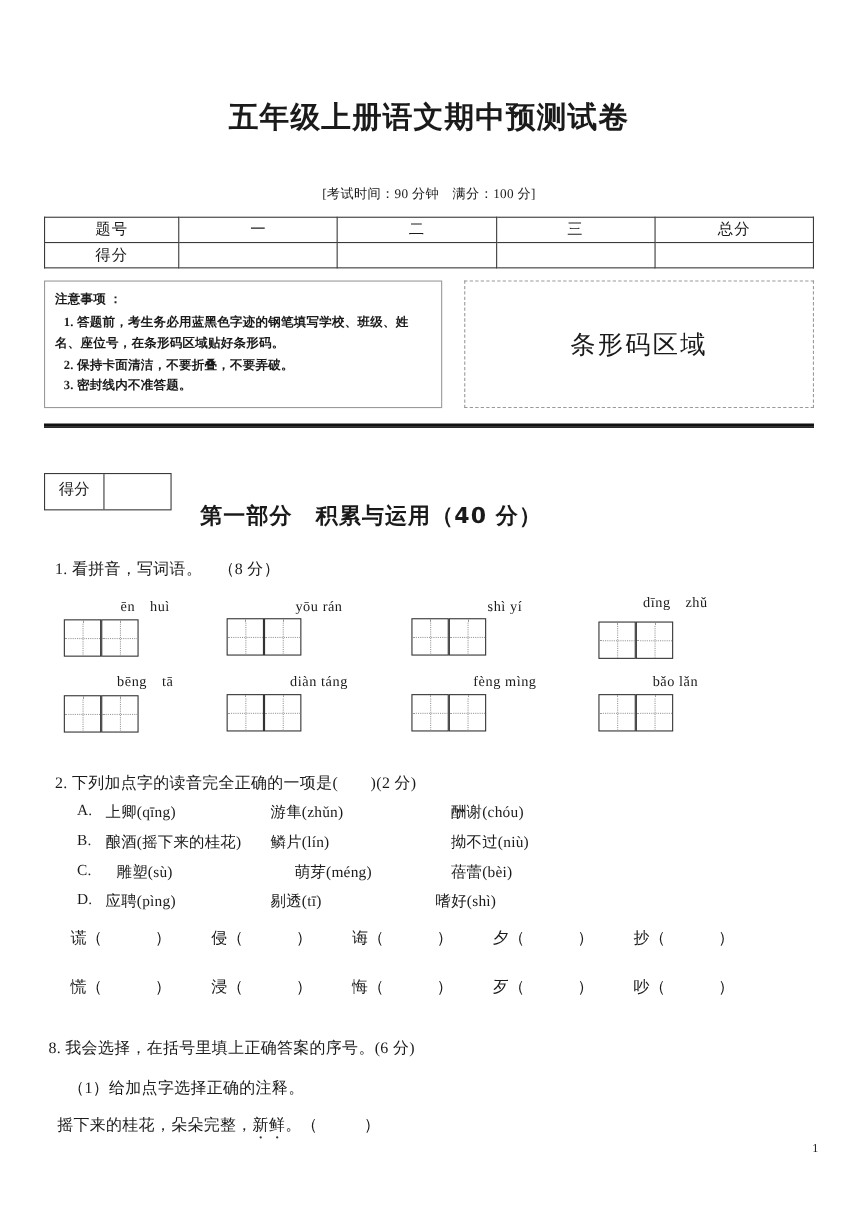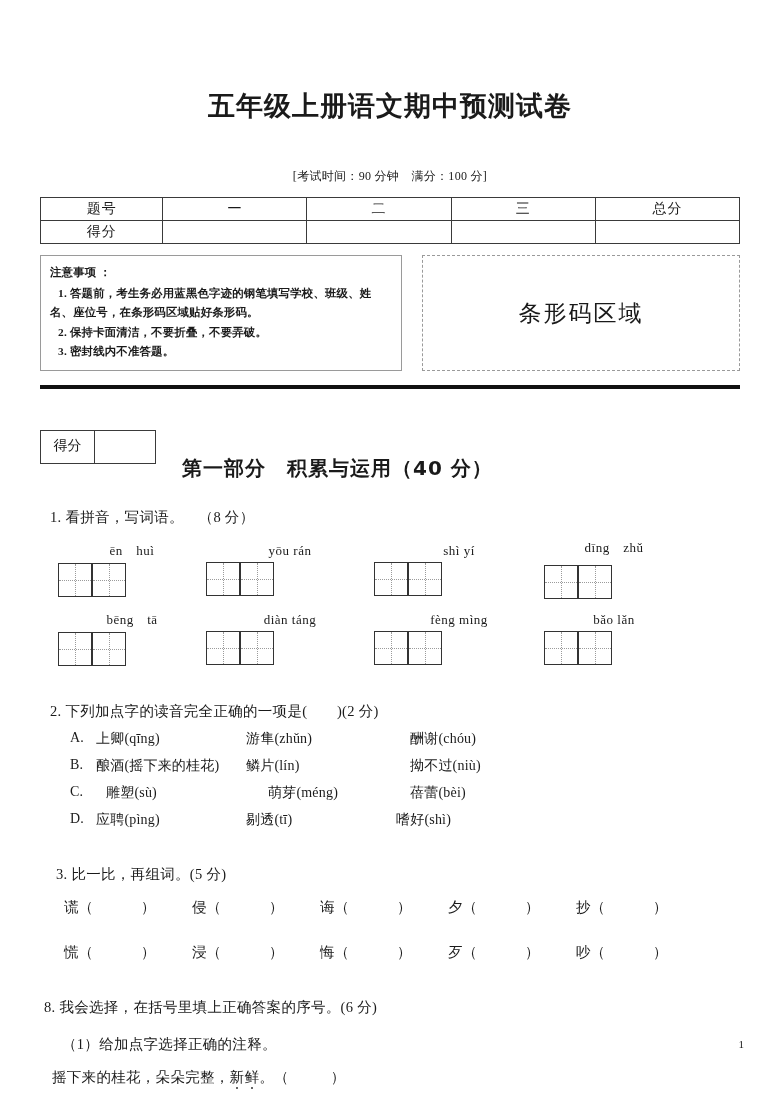--- a/index.html
+++ b/index.html
@@ -340,21 +340,20 @@
       <div class="opt-row">
         <span class="opt-letter">D.</span>
         <span class="opt-item">应聘(pìng)</span>
         <span class="opt-item">剔透(tī)</span>
         <span class="opt-item">嗜好(shì)</span>
       </div>
     </div>
   </div>
 
   <div class="q">
-    <div class="q-stem tight" style="padding-left:16px">3. 比一比，再组词。(5 分)</div>
     <div class="cmp-block">
       <div class="cmp-row">
         <span class="cmp-cell"><span>谎</span>（<span class="gap"></span>）</span>
         <span class="cmp-cell"><span>侵</span>（<span class="gap"></span>）</span>
         <span class="cmp-cell"><span>诲</span>（<span class="gap"></span>）</span>
         <span class="cmp-cell"><span>夕</span>（<span class="gap"></span>）</span>
         <span class="cmp-cell"><span>抄</span>（<span class="gap"></span>）</span>
       </div>
       <div class="cmp-row">
         <span class="cmp-cell"><span>慌</span>（<span class="gap"></span>）</span>

